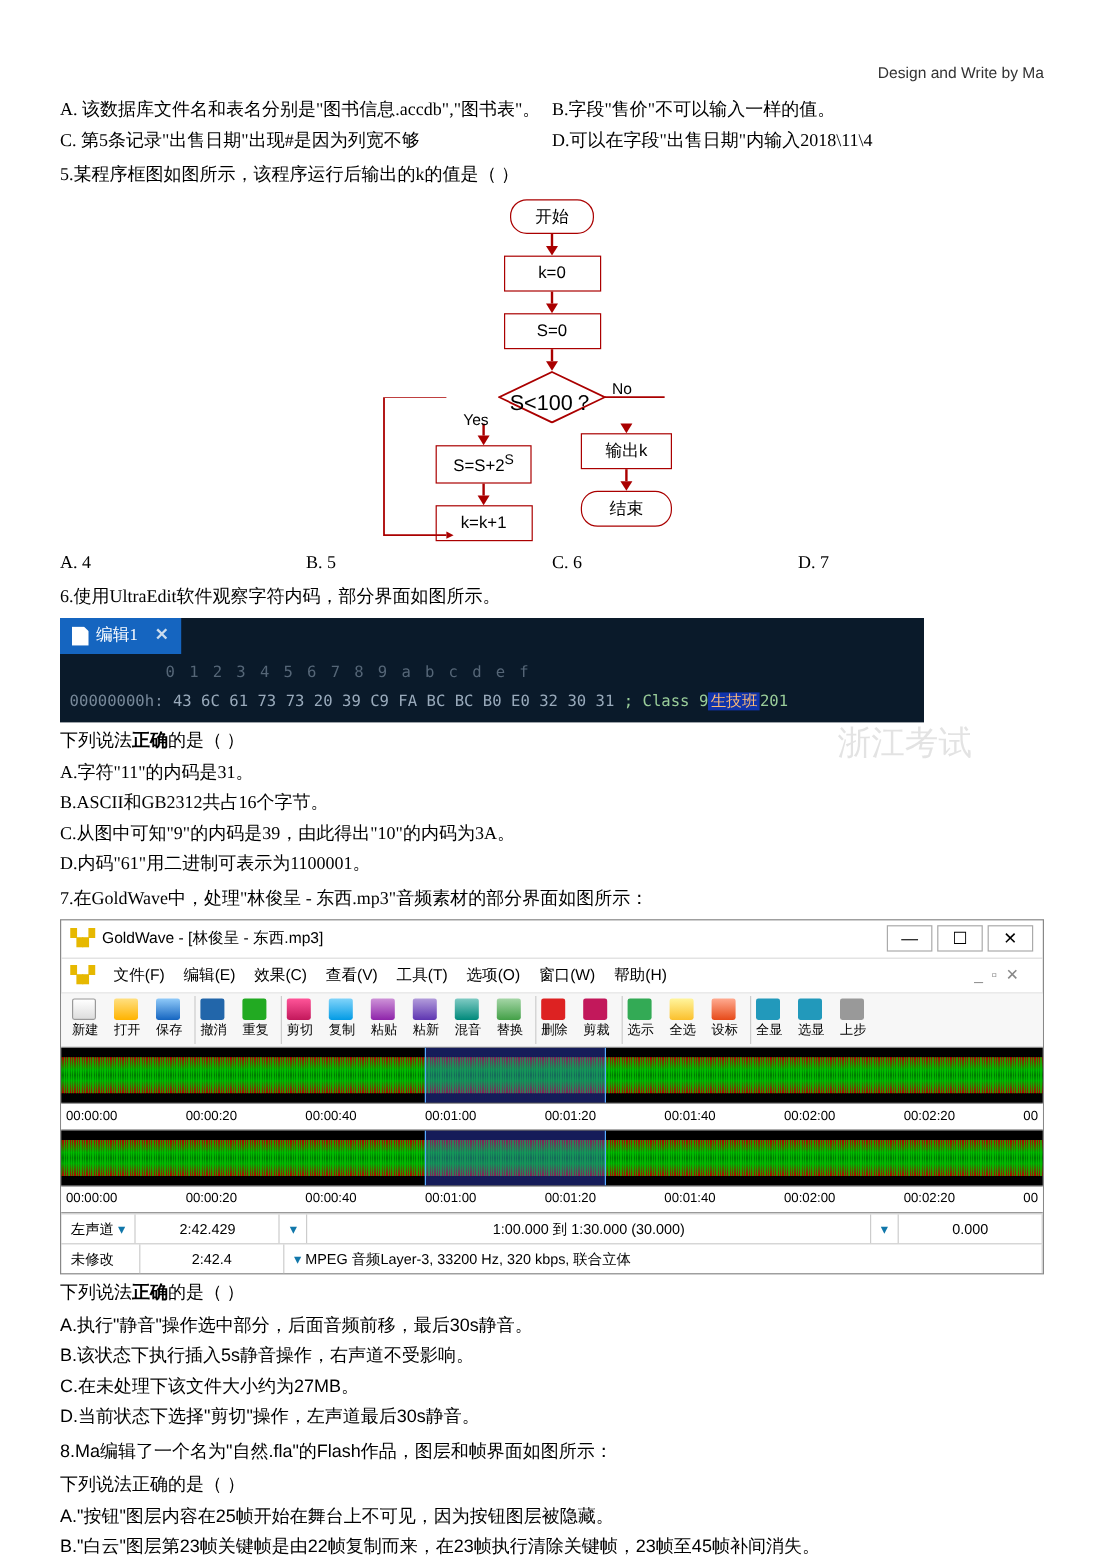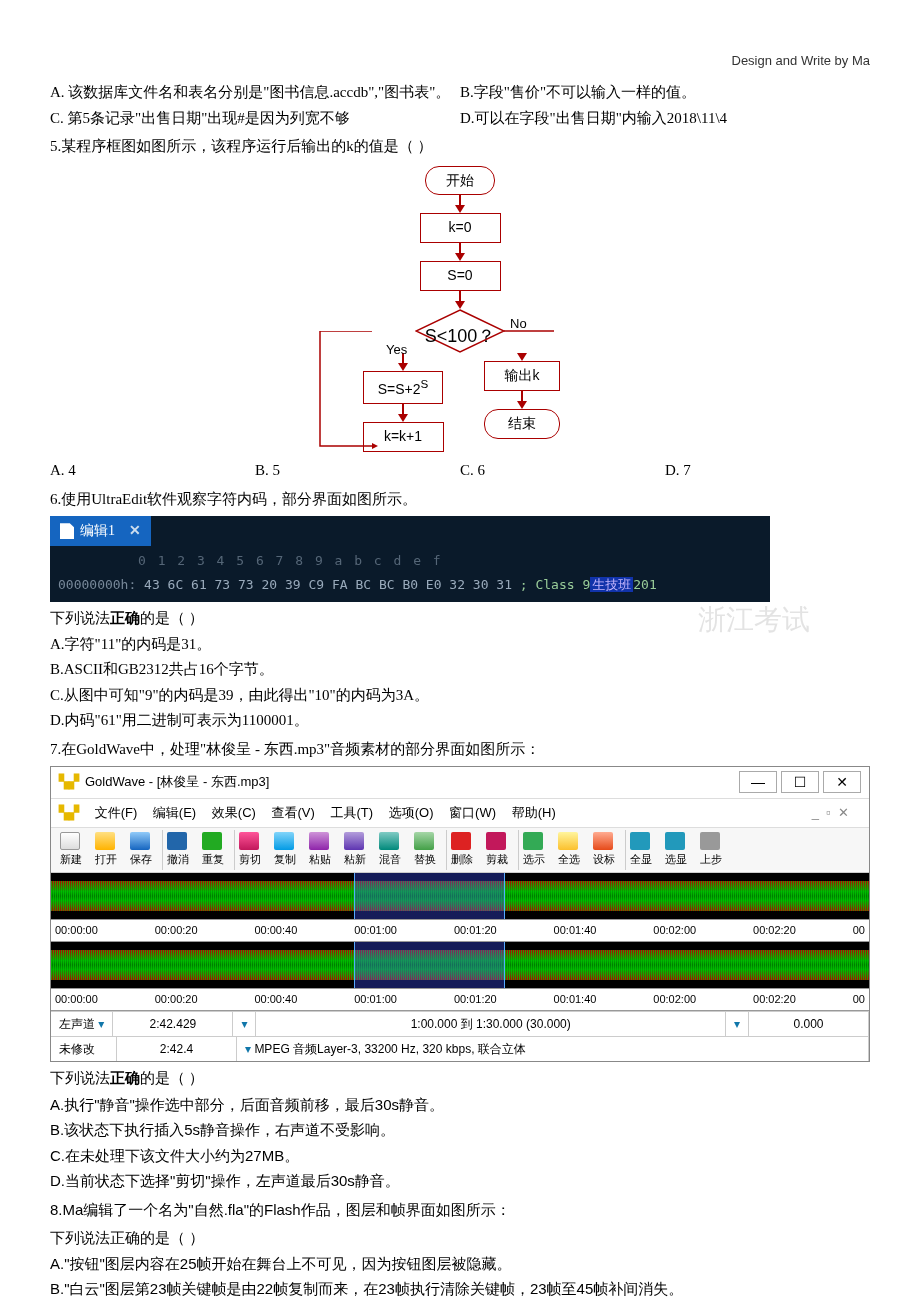--- a/index.html
+++ b/index.html
@@ -25,21 +25,21 @@
 
 
 .ue{background:#0a1a2a;color:#9ab;font-family:Consolas,monospace;font-size:13px;padding:0 0 6px;margin:4px 0;width:720px}
 .ue-tab{background:#1565c0;color:#fff;display:inline-flex;align-items:center;padding:3px 10px;font-family:"SimSun";font-size:14px}
 .ue-tab .ic{width:14px;height:16px;background:#fff;margin-right:6px;clip-path:polygon(0 0,70% 0,100% 25%,100% 100%,0 100%)}
 .ue-tab .x{margin-left:14px;font-weight:bold;color:#cde}
 .ue-ruler{color:#567;padding:4px 0 2px 88px;letter-spacing:2px}
 .ue-line{padding:0 8px;white-space:pre}
 .ue-line .addr{color:#789}
 .ue-line .asc{color:#9c9}
-.ue-line .cjk{background:#13a;color:#c4b5fd;padding:0 2px}
+.ue-line .cjk{background:#13a;color:#fdba74;padding:0 2px}
 .ue-wm{position:absolute;right:60px;color:#bbb;font-size:28px;font-family:"KaiTi";opacity:.4}
 
 
 .gw{border:1px solid #888;width:820px;margin:4px 0;font-family:"Microsoft YaHei",Arial;font-size:13px;background:#fff}
 .gw-title{display:flex;align-items:center;padding:4px 8px;border-bottom:1px solid #ddd}
 .gw-logo{color:#e6b800;font-weight:bold;margin-right:6px}
 .gw-title .sp{flex:1}
 .gw-ctl{width:38px;height:22px;border:1px solid #aaa;margin-left:4px;text-align:center;line-height:20px;font-size:14px}
 .gw-menu{padding:3px 8px;border-bottom:1px solid #ddd}
 .gw-menu span{margin-right:12px}

